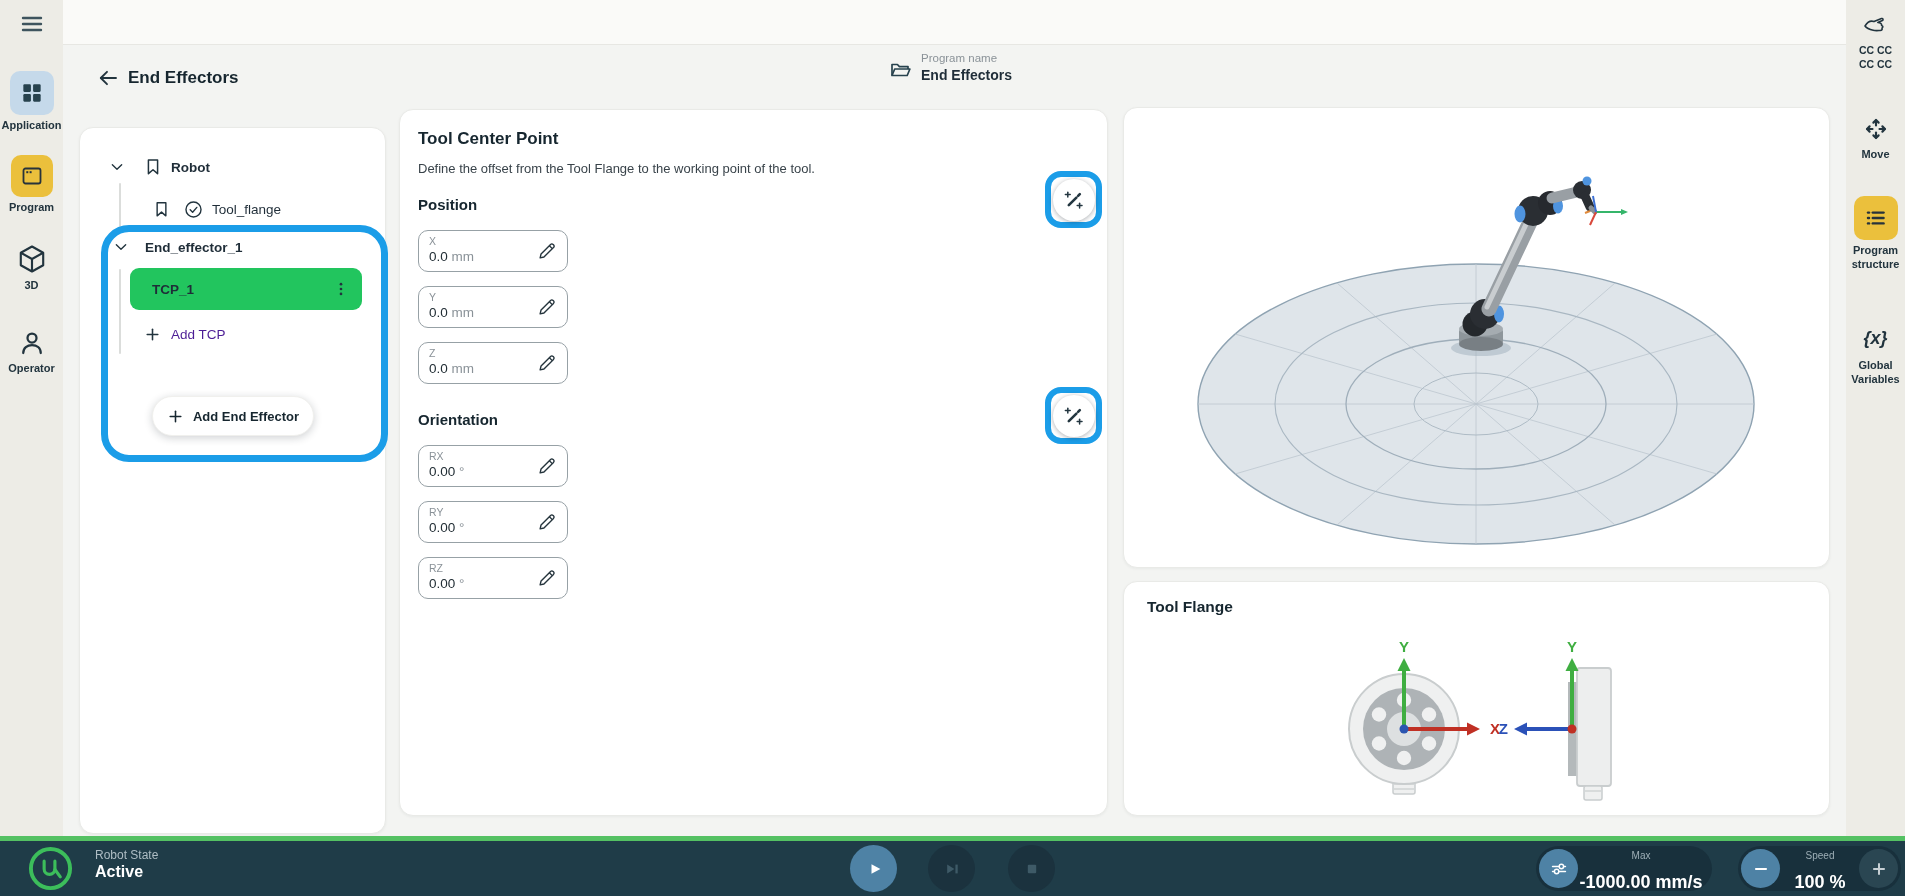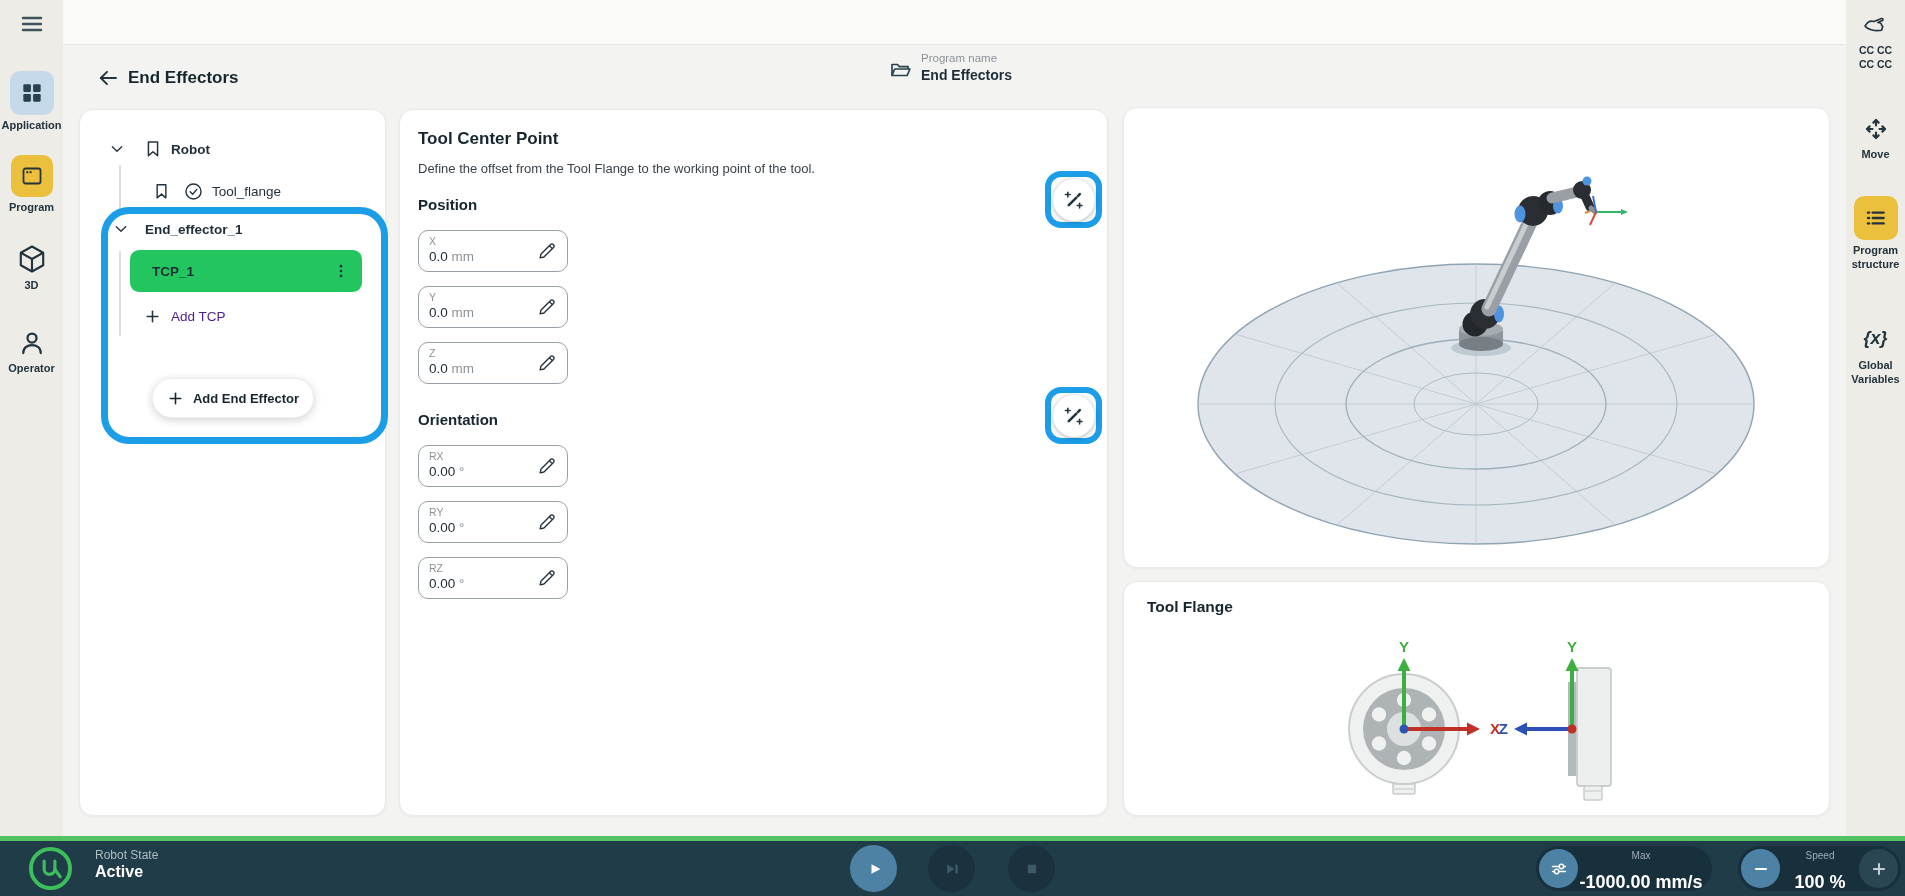--- a/index.html
+++ b/index.html
@@ -27,21 +27,21 @@
   .prog-block{position:absolute;left:858px;top:5px;line-height:1;margin-top:48px;}
   .prog-label{font-size:11.5px;color:#8A9298;margin-bottom:3px;}
   .prog-name{font-size:14px;font-weight:700;color:#1F2D38;}
 
   
   .page-title{left:128px;top:68px;font-size:17px;font-weight:700;color:#16262F;}
   .back-btn{left:94px;top:66px;width:28px;height:26px;}
 
   
   .panel{background:#FFFFFF;border:1px solid #E9EAE7;border-radius:14px;box-shadow:0 1px 3px rgba(20,30,40,.05);}
-  .panel-tree{left:79px;top:109px;width:305px;height:705px;}
+  .panel-tree{left:79px;top:127px;width:305px;height:705px;}
   .panel-tcp{left:399px;top:109px;width:707px;height:705px;}
   .panel-3d{left:1123px;top:107px;width:705px;height:459px;overflow:hidden;}
   .panel-flange{left:1123px;top:581px;width:705px;height:233px;overflow:hidden;}
 
   
   .tree-row{position:absolute;display:flex;align-items:center;gap:8px;color:#1F2D38;}
   .tree-bold{font-size:13.5px;font-weight:700;}
   .tree-reg{font-size:13.5px;font-weight:400;}
   .vline{position:absolute;width:2px;background:#DBDDDB;border-radius:1px;}
   .hl-blue{position:absolute;left:21px;top:97px;width:273px;height:223px;border:7px solid #1B9DE8;border-radius:28px;}

